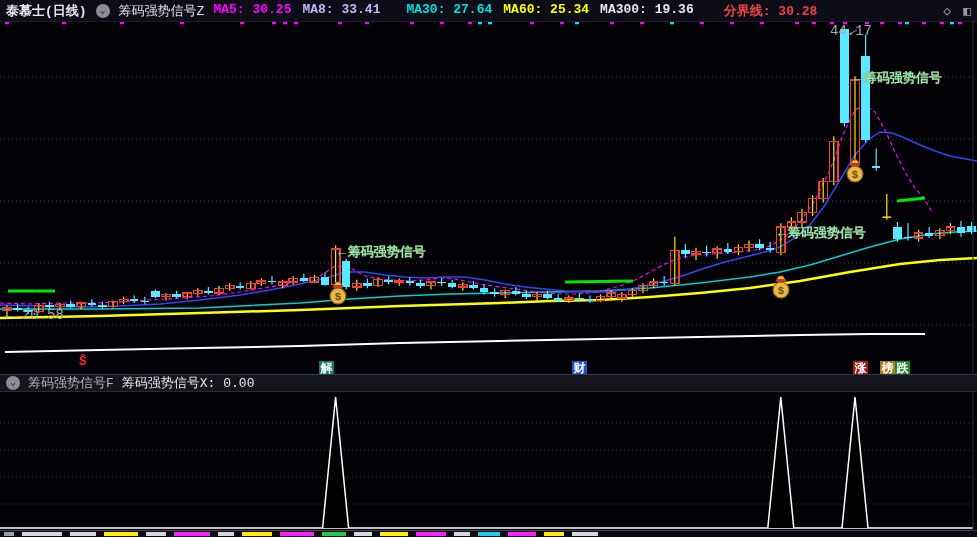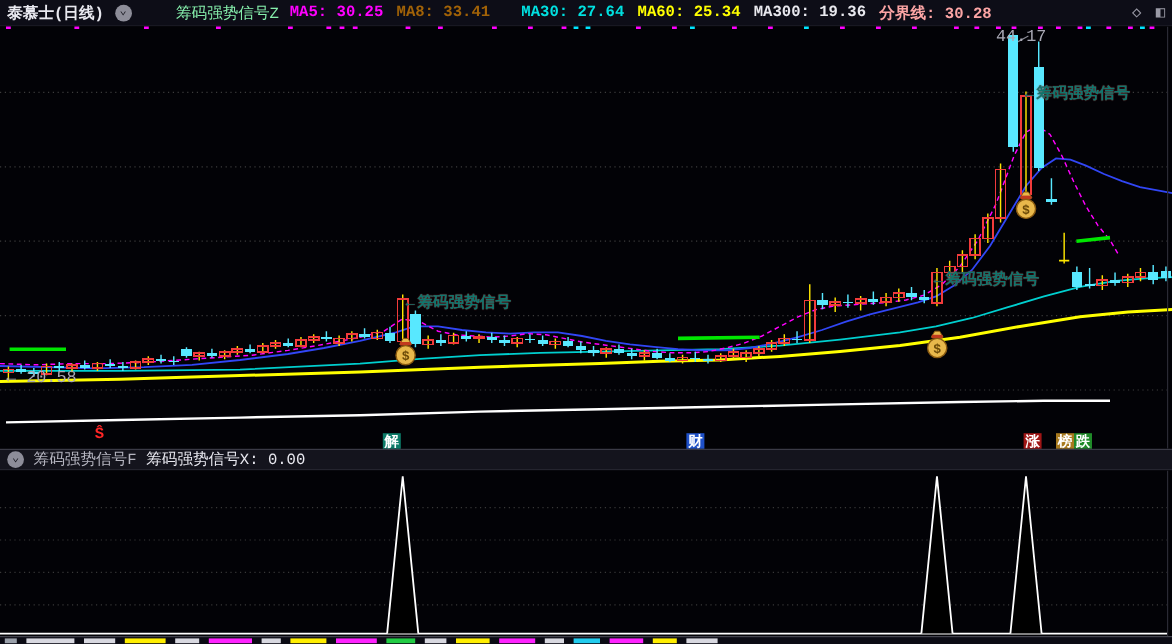--- a/index.html
+++ b/index.html
@@ -5,28 +5,28 @@
   html,body{margin:0;padding:0;background:#000;}
   .screen{position:relative;width:977px;height:537px;background:#000;overflow:hidden;
           font-family:Liberation Mono, monospace;padding-left:40px;-webkit-font-smoothing:antialiased;}
   
   .toolbar{position:absolute;left:0;top:0;width:977px;height:22px;background:#0d0d17;
            display:flex;align-items:center;gap:9px;font-size:13px;white-space:nowrap;
            border-bottom:1px solid #1c1c26;box-sizing:border-box;padding:0 6px;}
   .stock-label{color:#e9e9f0;font-weight:bold;}
   .circle-icon{width:14px;height:14px;border-radius:50%;background:#8d8d99;color:#15151d;
                font-size:10px;line-height:13px;text-align:center;flex:0 0 auto;}
-  .ind-name{color:#86efac;margin-left:28px;}
+  .ind-name{color:#e5e5e5;}
   .ma-list{display:flex;gap:11px;}
   .ma-item{font-weight:bold;}
   .win-icons{margin-left:auto;display:flex;gap:12px;color:#9a9aa6;font-size:13px;}
   
   .main-chart{position:absolute;left:0;top:22px;width:977px;height:352px;background:#020206;}
   .main-chart svg{position:absolute;left:0;top:0;}
-  .sig-label{position:absolute;color:#0f766e;font-size:13px;font-weight:bold;white-space:nowrap;
+  .sig-label{position:absolute;color:#86efac;font-size:13px;font-weight:bold;white-space:nowrap;
              text-shadow:0 0 1px #a33;}
   .sig-label::before{content:"←";margin-right:2px;}
   .price-label{position:absolute;color:#a9a9b5;font-size:14px;white-space:nowrap;}
   .price-label.low::before{content:"← ";}
   .sell-marker{position:absolute;color:#ff2626;font-size:13px;font-weight:bold;line-height:12px;}
   .flag{position:absolute;width:15px;height:16px;color:#fff;font-size:12px;line-height:16px;
         text-align:center;font-weight:bold;}
   
   .panel2-hdr{position:absolute;left:0;top:374px;width:977px;height:18px;background:#14141d;
               border-top:1px solid #3a3a46;border-bottom:1px solid #2a2a34;box-sizing:border-box;
@@ -45,25 +45,25 @@
 <body>
 
 <div class="screen">
 
   <div class="toolbar">
     <span class="stock-label">泰慕士(日线)</span>
     <span class="circle-icon">⌄</span>
     <span class="ind-name">筹码强势信号Z</span>
     <span class="ma-list">
         <span class="ma-item" style="color: rgb(255, 0, 255);">MA5: 30.25</span>
-        <span class="ma-item" style="color: #a16207;">MA8: 33.41</span>
+        <span class="ma-item" style="color: #c4b5fd;">MA8: 33.41</span>
         <span class="ma-item" style="color: rgb(0, 224, 224); margin-left: 15px;">MA30: 27.64</span>
         <span class="ma-item" style="color: rgb(255, 255, 0);">MA60: 25.34</span>
         <span class="ma-item" style="color: rgb(232, 232, 238);">MA300: 19.36</span>
-        <span class="ma-item" style="color: #fca5a5;">分界线: 30.28</span>
+        <span class="ma-item" style="color: #ef4444; margin-left: 19px;">分界线: 30.28</span>
       </span>
     <span class="win-icons">
       <span>◇</span>
       <span>◧</span>
     </span>
   </div>
 
   <div class="main-chart">
     <svg width="977" height="352">
         <line x1="0" y1="55" x2="973" y2="55" stroke="#3c3c3c" stroke-width="1" stroke-dasharray="1 3"></line>

